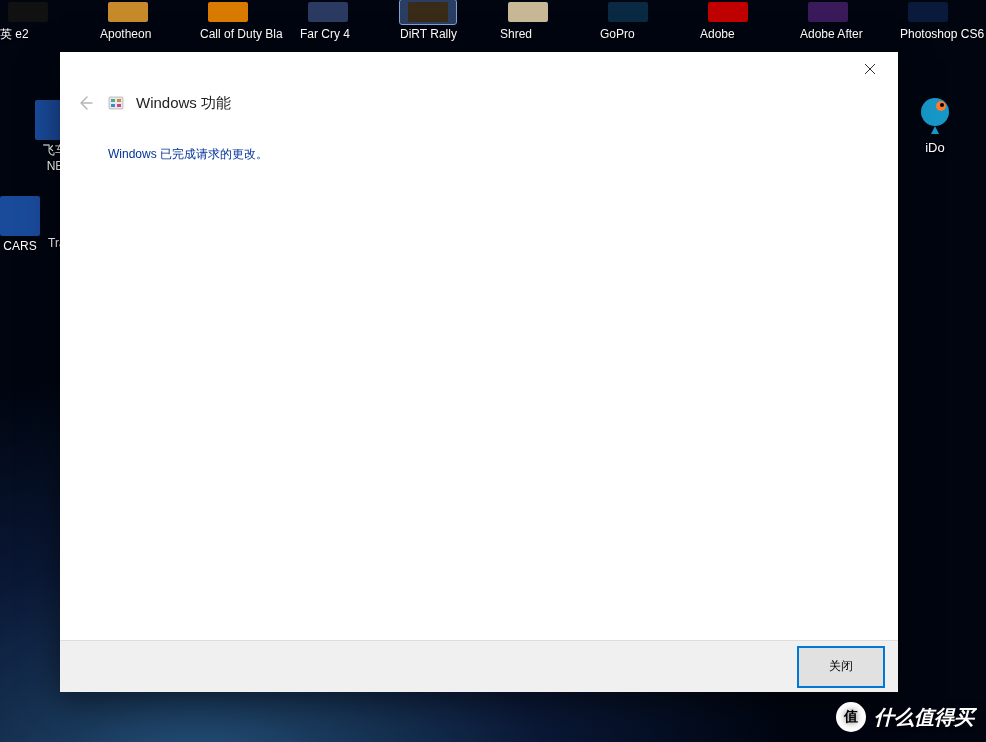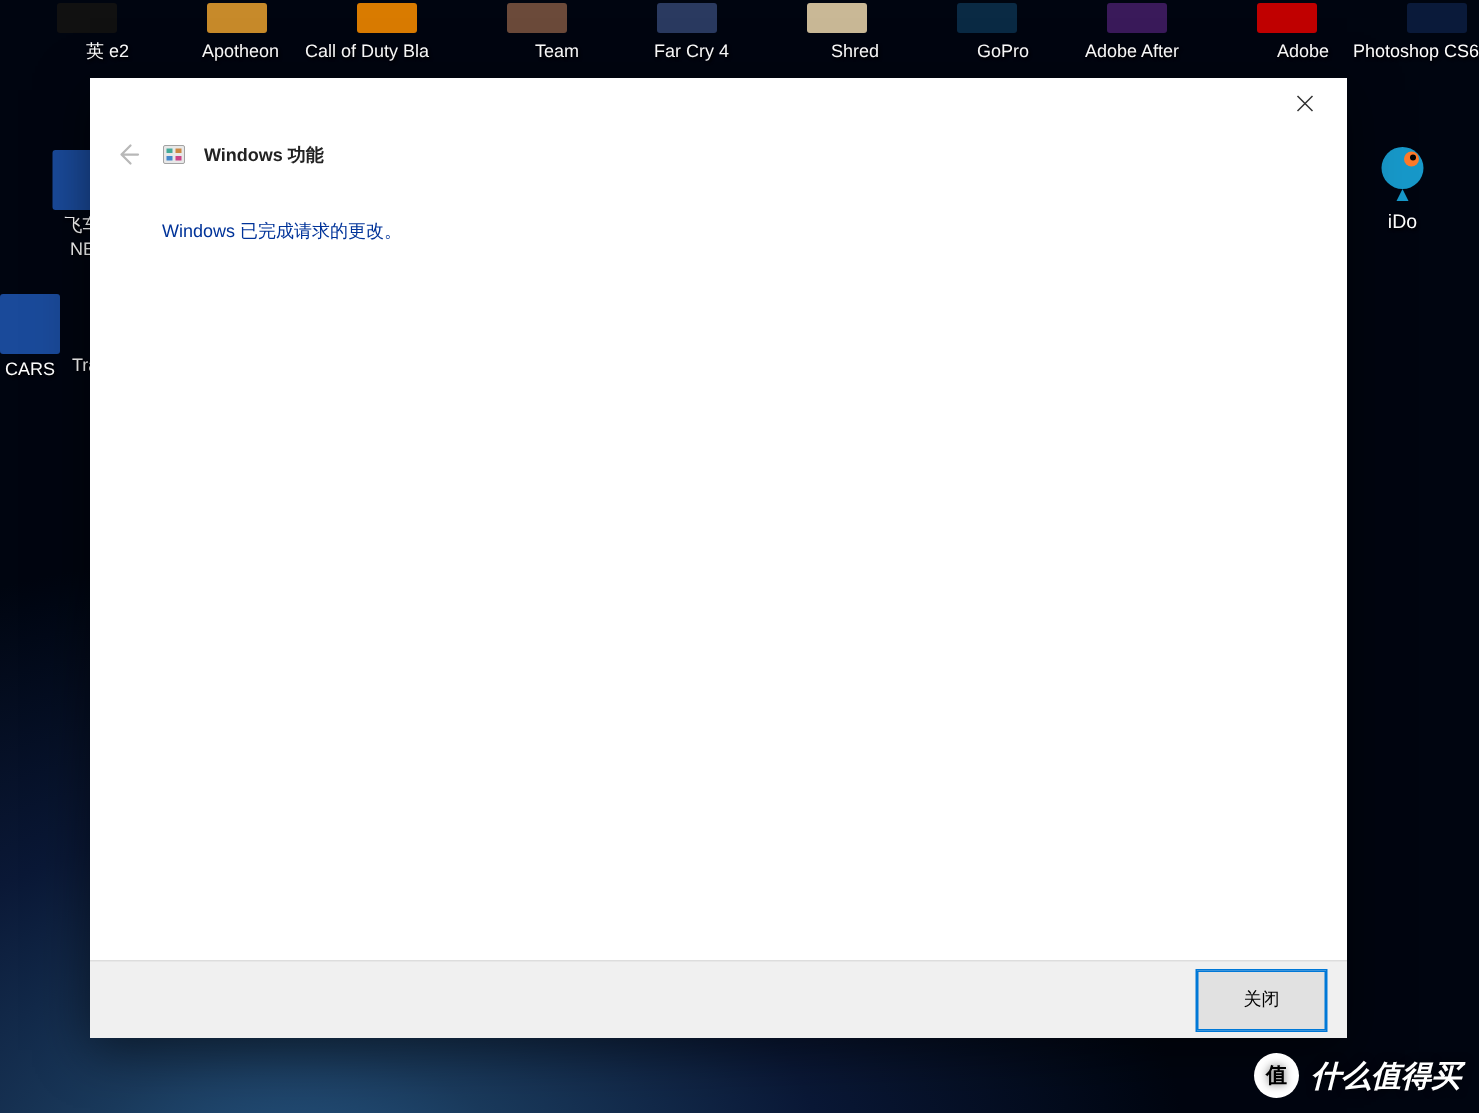--- a/index.html
+++ b/index.html
@@ -33,21 +33,21 @@
       position: absolute;
       top: 0; left: 0; right: 0;
       display: flex;
       gap: 14px;
       padding: 0 0 0 0;
     }
     .desktop-icon {
       width: 96px;
       display: flex;
       flex-direction: column;
-      align-items: flex-end;
+      align-items: flex-start;
       color: #fff;
       font-size: 12px;
       text-align: center;
       text-shadow: 1px 1px 2px #000;
       cursor: pointer;
     }
     .desktop-icon.selected .thumb { background: rgba(120,170,255,.35); outline: 1px solid rgba(160,200,255,.8); }
     .desktop-icon .thumb {
       width: 56px; height: 24px;
       margin-bottom: 3px;
@@ -112,21 +112,21 @@
     }
     .back-arrow {
       color: #b8b8b8;
       display: flex; align-items: center; justify-content: center;
       width: 22px; height: 22px;
     }
     .header-icon {
       width: 16px; height: 16px;
       display: inline-flex; align-items: center; justify-content: center;
     }
-    .header-title { font-size: 12px; color: #222; font-weight: bold; }
+    .header-title { font-size: 15px; color: #222; }
     .dialog-body {
       flex: 1;
       padding: 26px 48px;
     }
     .message {
       color: #003399;
       font-size: 12px;
       font-weight: 400;
     }
     .dialog-footer {
@@ -188,53 +188,53 @@
       <div class="label">Apotheon</div>
     </div>
     <div class="desktop-icon">
       <div class="thumb">
         <div class="thumb-inner" style="background: rgb(217, 123, 0);"></div>
       </div>
       <div class="label">Call of Duty Bla</div>
     </div>
     <div class="desktop-icon">
       <div class="thumb">
-        <div class="thumb-inner" style="background: rgb(107, 74, 58);"></div>
-      </div>
-      <div class="label">Team</div>
-    </div>
-    <div class="desktop-icon">
-      <div class="thumb">
         <div class="thumb-inner" style="background: rgb(42, 58, 96);"></div>
       </div>
       <div class="label">Far Cry 4</div>
     </div>
+    <div class="desktop-icon selected">
+      <div class="thumb">
+        <div class="thumb-inner" style="background: rgb(58, 42, 24);"></div>
+      </div>
+      <div class="label">DiRT Rally</div>
+    </div>
     <div class="desktop-icon">
       <div class="thumb">
         <div class="thumb-inner" style="background: rgb(201, 184, 150);"></div>
       </div>
       <div class="label">Shred</div>
     </div>
     <div class="desktop-icon">
       <div class="thumb">
         <div class="thumb-inner" style="background: rgb(10, 42, 68);"></div>
       </div>
       <div class="label">GoPro</div>
     </div>
     <div class="desktop-icon">
       <div class="thumb">
+        <div class="thumb-inner" style="background: rgb(192, 0, 0);"></div>
+      </div>
+      <div class="label">Adobe</div>
+    </div>
+    <div class="desktop-icon">
+      <div class="thumb">
         <div class="thumb-inner" style="background: rgb(58, 26, 90);"></div>
       </div>
       <div class="label">Adobe After</div>
-    </div>
-    <div class="desktop-icon">
-      <div class="thumb">
-        <div class="thumb-inner" style="background: rgb(192, 0, 0);"></div>
-      </div>
-      <div class="label">Adobe</div>
     </div>
     <div class="desktop-icon">
       <div class="thumb">
         <div class="thumb-inner" style="background: rgb(10, 26, 58);"></div>
       </div>
       <div class="label">Photoshop CS6</div>
     </div>
   </div>
 
 <div class="icons-col" id="icons-col">

